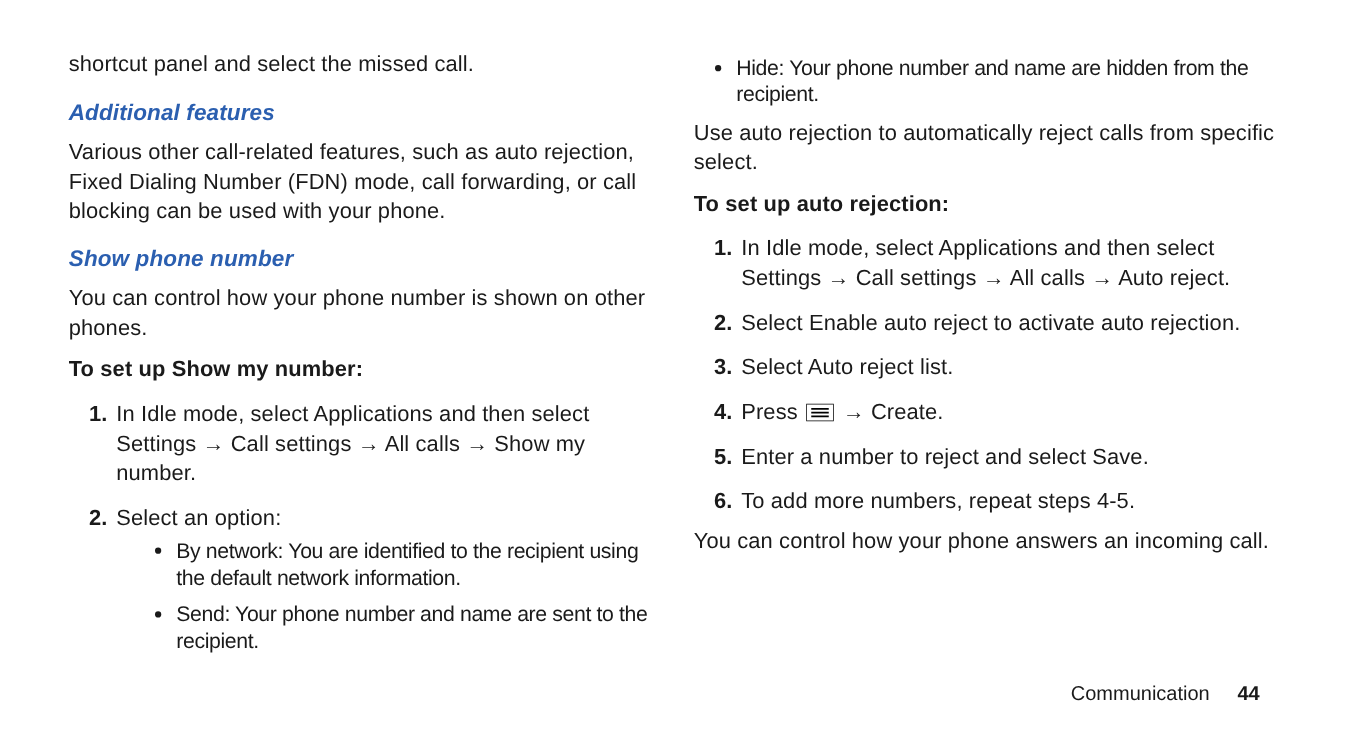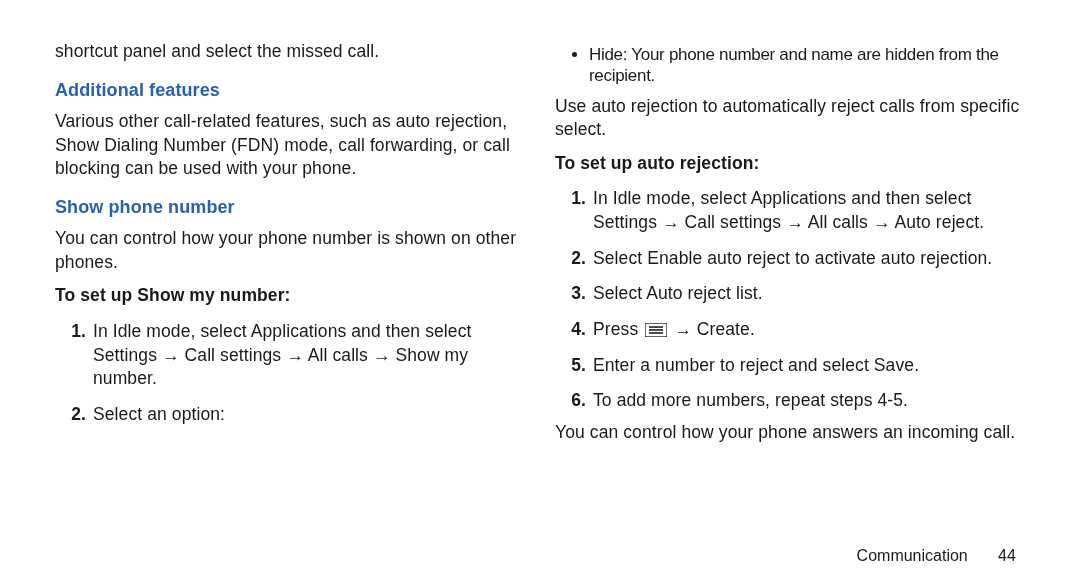--- a/index.html
+++ b/index.html
@@ -29,20 +29,21 @@
     font-size: 17.5px;
     line-height: 1.35;
     letter-spacing: 0.1px;
   }
   .col p {
     margin: 0 0 10px 0;
   }
   .h-blue {
     font-family: "Trebuchet MS", Arial, sans-serif;
     font-weight: bold;
+    font-style: italic;
     color: #2b5fb0;
     font-size: 18px;
     margin: 14px 0 8px 0;
   }
   .subhead {
     font-weight: bold;
     margin: 12px 0 8px 0;
   }
   ol.numlist {
     margin: 4px 0 4px 0;
@@ -79,49 +80,58 @@
   .footer {
     margin-top: 8px;
     text-align: right;
     font-size: 16px;
     color: #1a1a1a;
     padding-right: 6px;
   }
   .footer .pn {
     display: inline-block;
     min-width: 34px;
-    text-align: center;
+    text-align: left;
+    font-weight: bold;
   }
   .arrow-sym {
     font-family: Arial, sans-serif;
   }
 </style>
 </head>
 <body>
 
 <div class="page">
   <div class="cols">
 
     <div class="col">
       <p>shortcut panel and select the missed call.</p>
 
       <div class="h-blue">Additional features</div>
-      <p>Various other call-related features, such as auto rejection, Show Dialing Number (FDN) mode, call forwarding, or call blocking can be used with your phone.</p>
+      <p>Various other call-related features, such as auto rejection, Fixed Dialing Number (FDN) mode, call forwarding, or call blocking can be used with your phone.</p>
 
       <div class="h-blue">Show phone number</div>
       <p>You can control how your phone number is shown on other phones.</p>
 
       <p class="subhead">To set up Show my number:</p>
 
       <ol class="numlist">
         <li>
           <span>In Idle mode, select </span><span class="b">Applications</span><span> and then select </span><span class="b">Settings → Call settings → All calls → Show my number</span><span>.</span>
         </li>
         <li>
           <span>Select an option:</span>
+          <ul class="bullets">
+            <li>
+              <span class="b">By network:</span><span> You are identified to the recipient using the default network information.</span>
+            </li>
+            <li>
+              <span class="b">Send:</span><span> Your phone number and name are sent to the recipient.</span>
+            </li>
+          </ul>
         </li>
       </ol>
     </div>
 
     <div class="col">
       <ul class="bullets dense">
         <li>
           <span class="b">Hide:</span><span> Your phone number and name are hidden from the recipient.</span>
         </li>
       </ul>

